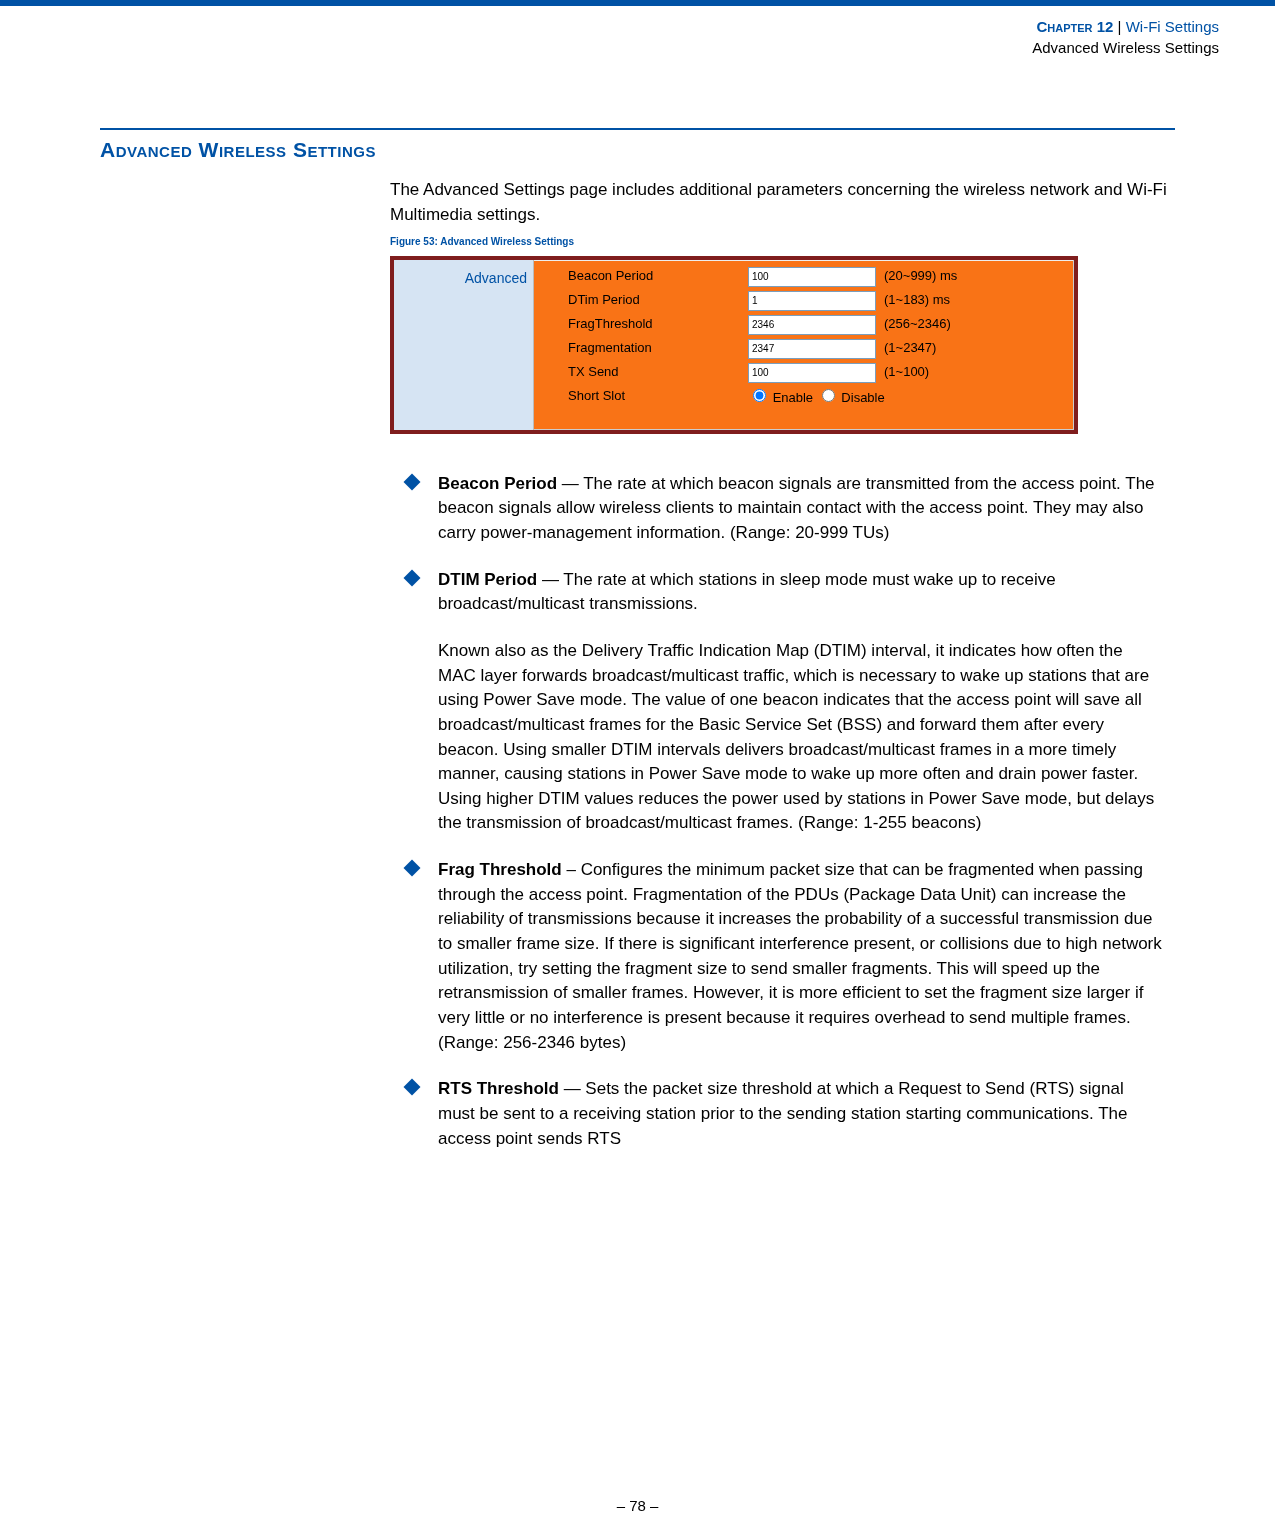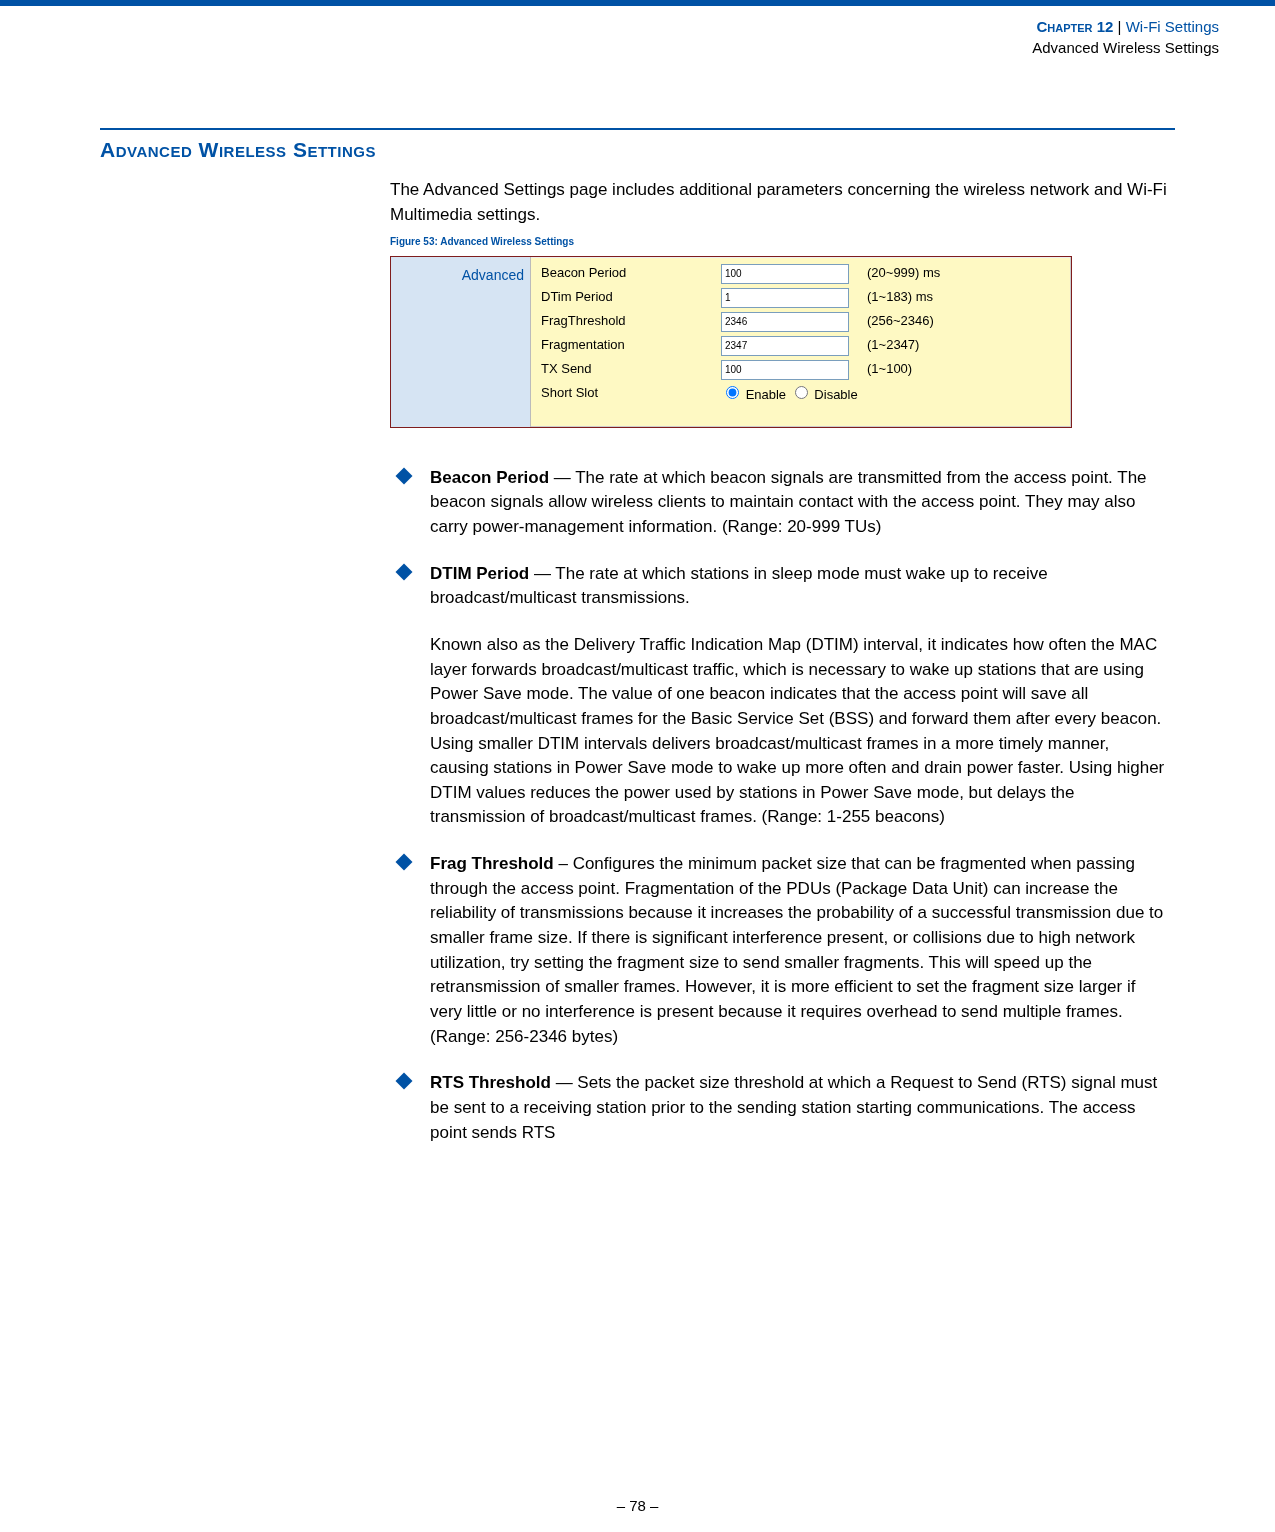--- a/index.html
+++ b/index.html
@@ -74,27 +74,28 @@
     .intro-para {
       margin-bottom: 8px;
     }
     .figure-caption {
       color: #0052a5;
       font-weight: bold;
       font-size: 10px;
       margin-bottom: 6px;
     }
     .screenshot {
-      border: 1px solid #7f1d1d;
+      border: 4px solid #7f1d1d;
       width: 680px;
       height: 170px;
       margin-bottom: 38px;
       display: flex;
-      background: #fef9c3;
+      background: #f97316;
       box-shadow: inset -1px -1px 0 #ccc, inset 1px 1px 0 #eee;
+      gap: 24px;
     }
     .ss-sidebar {
       width: 140px;
       background: #d6e4f3;
       border-right: 1px solid #bbb;
       text-align: right;
       padding: 6px 6px 0 0;
       box-sizing: border-box;
     }
     .ss-sidebar-label {
@@ -120,33 +121,33 @@
     }
     .ss-input {
       width: 120px;
       height: 18px;
       border: 1px solid #7a9ebd;
       font-size: 10px;
       padding: 0 3px;
       font-family: Arial, sans-serif;
     }
     .ss-hint {
-      margin-left: 18px;
+      margin-left: 8px;
       font-size: 13px;
     }
     .ss-radio {
       margin-left: 0;
     }
     .post-figure {
       margin-bottom: 22px;
     }
     .bullet-list {
       list-style: none;
       padding: 0;
-      margin: 4px;
+      margin: 12px;
     }
     .bullet-item {
       position: relative;
       padding-left: 36px;
       margin-bottom: 22px;
     }
     .bullet-diamond {
       position: absolute;
       left: 4px;
       top: 4px;

